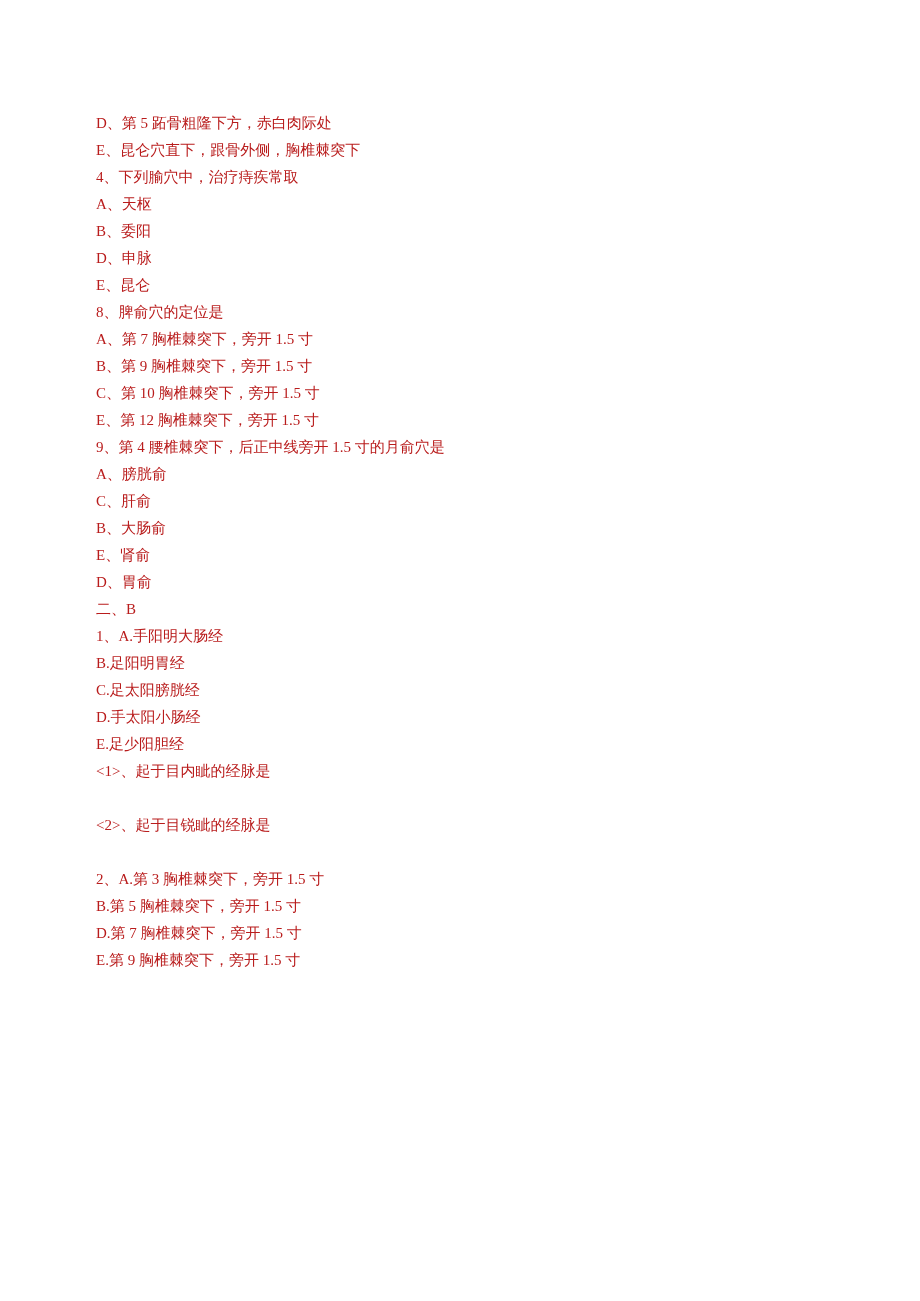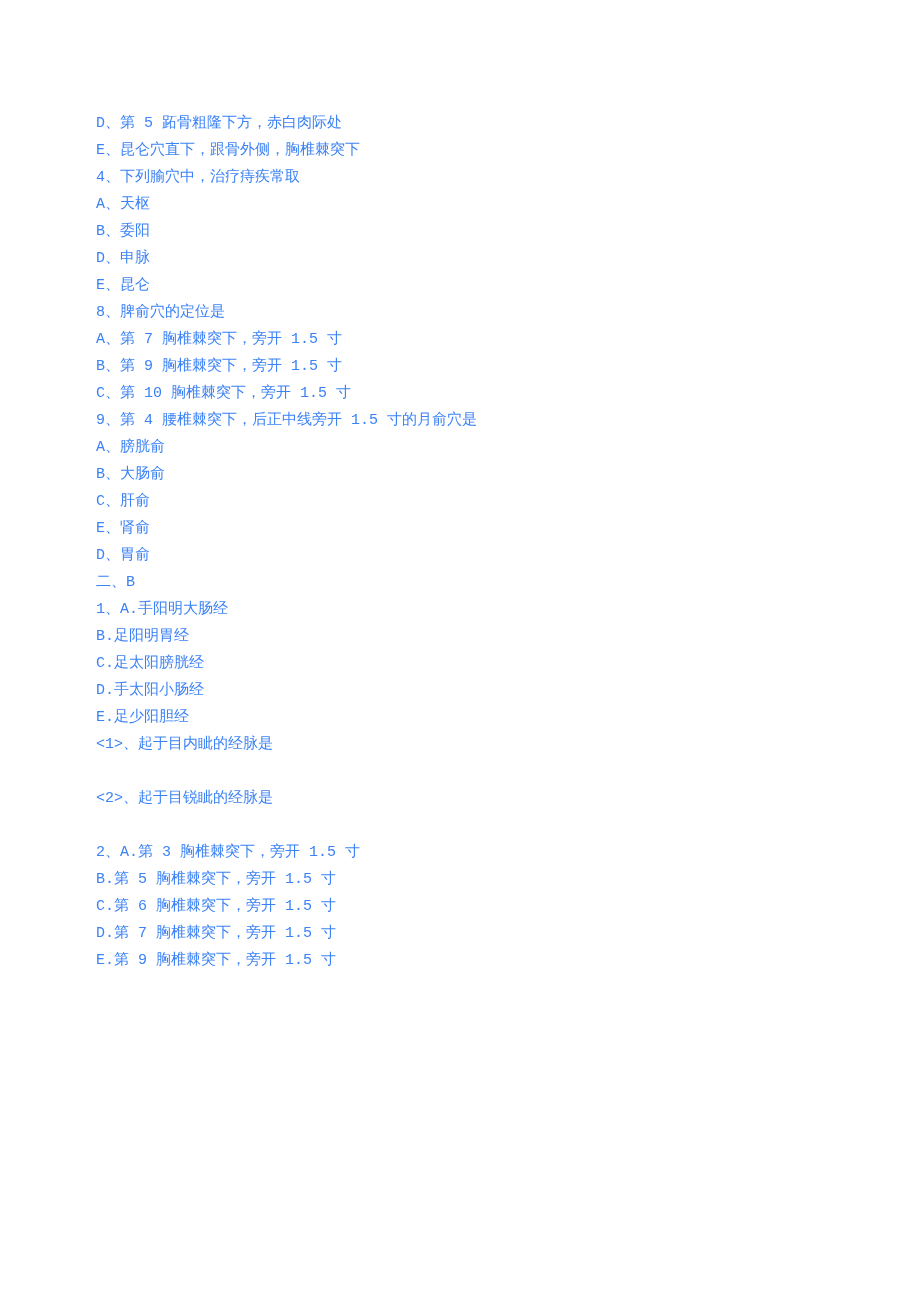--- a/index.html
+++ b/index.html
@@ -3,24 +3,24 @@
 <meta charset="utf-8">
 <style>
   html, body {
     margin: 0;
     padding: 0;
     background: #ffffff;
     width: 920px;
   }
   .page {
     padding: 110px 96px 120px 96px;
-    font-family: Liberation Mono, monospace;
+    font-family: Liberation Serif, serif;
     font-size: 15px;
     line-height: 27px;
-    color: #3b82f6;
+    color: #b91c1c;
   }
   .line {
     white-space: pre-wrap;
   }
   .spacer {
     height: 27px;
   }
 </style>
 </head>
 <body>
@@ -30,34 +30,34 @@
   <div class="line">E、昆仑穴直下，跟骨外侧，胸椎棘突下</div>
   <div class="line">4、下列腧穴中，治疗痔疾常取</div>
   <div class="line">A、天枢</div>
   <div class="line">B、委阳</div>
   <div class="line">D、申脉</div>
   <div class="line">E、昆仑</div>
   <div class="line">8、脾俞穴的定位是</div>
   <div class="line">A、第 7 胸椎棘突下，旁开 1.5 寸</div>
   <div class="line">B、第 9 胸椎棘突下，旁开 1.5 寸</div>
   <div class="line">C、第 10 胸椎棘突下，旁开 1.5 寸</div>
+  <div class="line">E、第 12 胸椎棘突下，旁开 1.5 寸</div>
   <div class="line">9、第 4 腰椎棘突下，后正中线旁开 1.5 寸的月俞穴是</div>
   <div class="line">A、膀胱俞</div>
+  <div class="line">C、肝俞</div>
   <div class="line">B、大肠俞</div>
-  <div class="line">C、肝俞</div>
   <div class="line">E、肾俞</div>
   <div class="line">D、胃俞</div>
   <div class="line">二、B</div>
   <div class="line">1、A.手阳明大肠经</div>
   <div class="line">B.足阳明胃经</div>
   <div class="line">C.足太阳膀胱经</div>
   <div class="line">D.手太阳小肠经</div>
   <div class="line">E.足少阳胆经</div>
   <div class="line">&lt;1&gt;、起于目内眦的经脉是</div>
   <div class="spacer"></div>
   <div class="line">&lt;2&gt;、起于目锐眦的经脉是</div>
   <div class="spacer"></div>
   <div class="line">2、A.第 3 胸椎棘突下，旁开 1.5 寸</div>
   <div class="line">B.第 5 胸椎棘突下，旁开 1.5 寸</div>
-  <div class="line">C.第 6 胸椎棘突下，旁开 1.5 寸</div>
   <div class="line">D.第 7 胸椎棘突下，旁开 1.5 寸</div>
   <div class="line">E.第 9 胸椎棘突下，旁开 1.5 寸</div>
 </div>
 
 </body></html>

